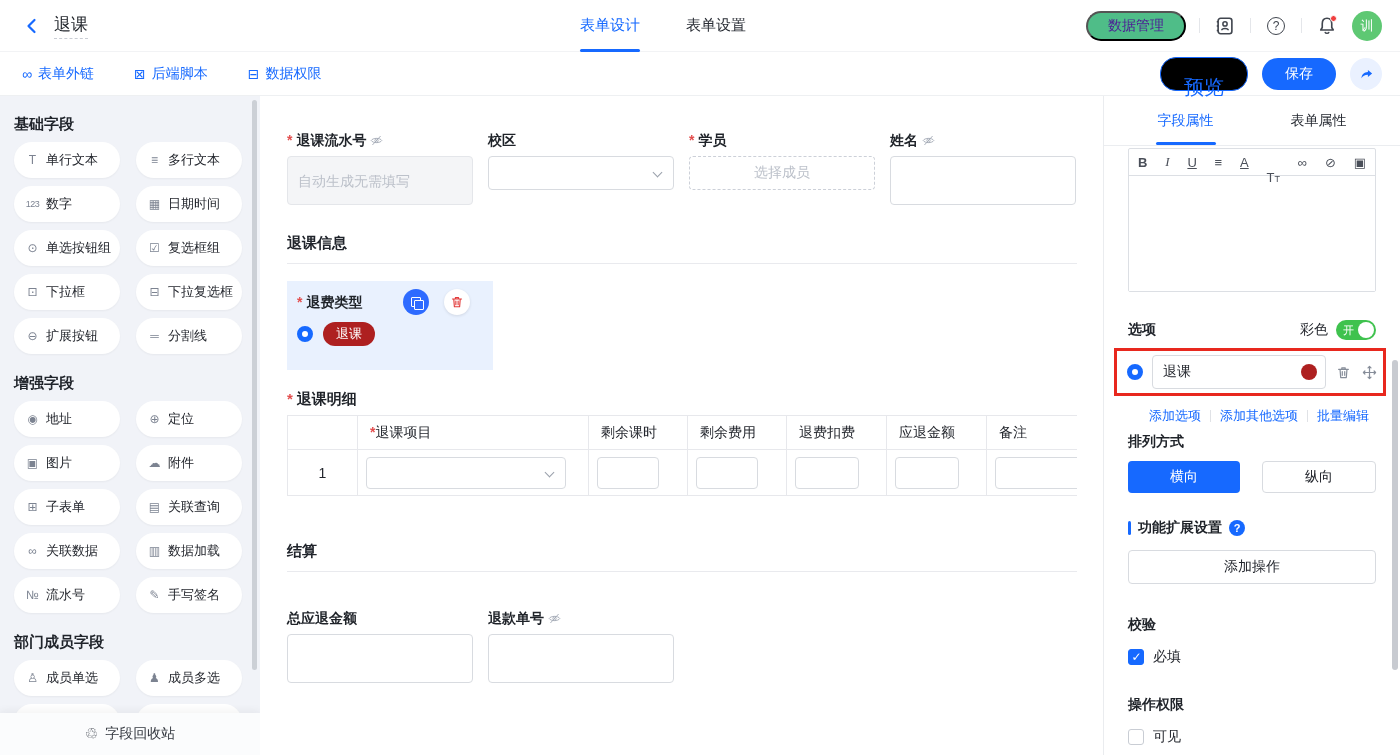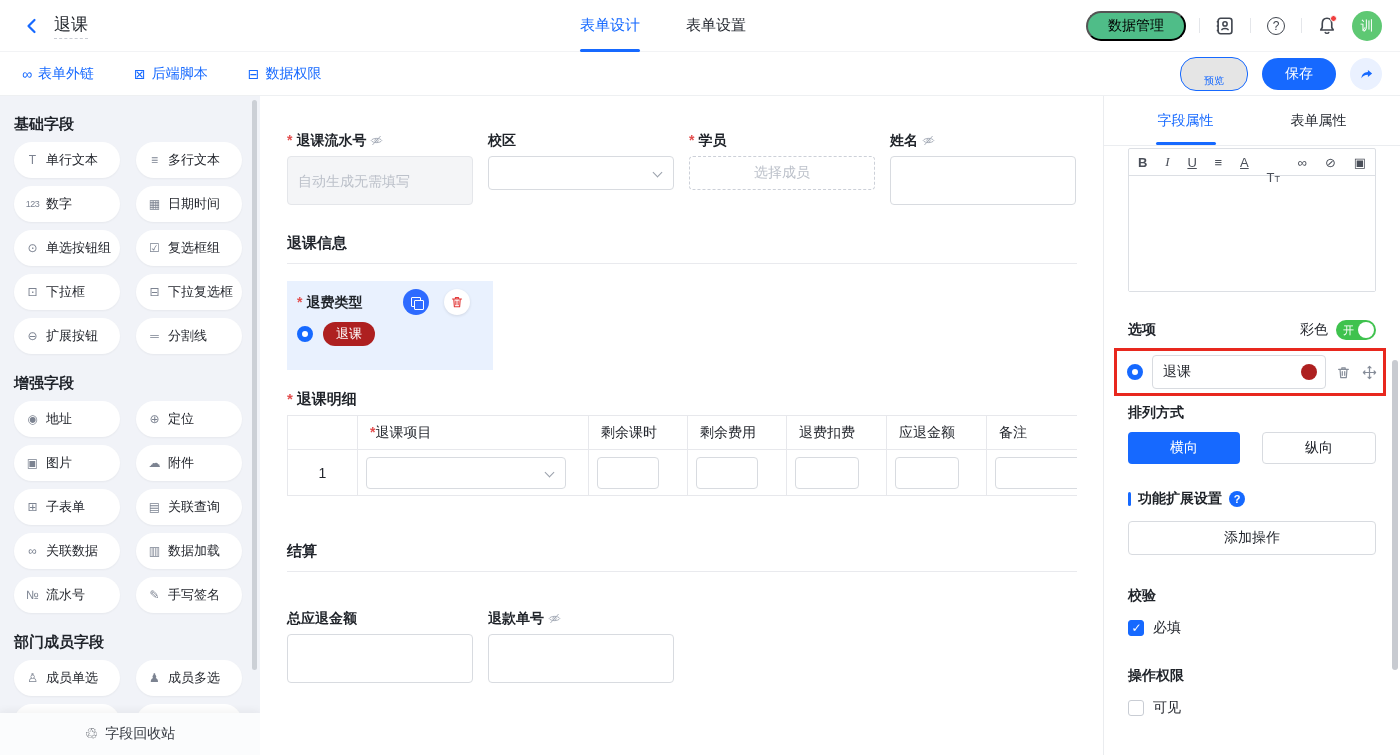--- a/index.html
+++ b/index.html
@@ -9,33 +9,33 @@
 
   
   .topbar { position:absolute; top:0; left:0; right:0; height:52px; background:#fff; display:flex; align-items:center; border-bottom:1px solid #f2f3f5; z-index:6; padding:0 18px 0 20px; }
   .back-btn { width:24px; height:24px; display:flex; align-items:center; justify-content:center; cursor:pointer; }
   .page-title { font-size:17px; margin-left:10px; padding-bottom:2px; border-bottom:1px dashed #c9cdd4; }
   .topbar-tabs { position:absolute; left:580px; top:0; height:52px; display:flex; gap:46px; }
   .ttab { height:52px; line-height:50px; font-size:15px; color:#272b33; position:relative; cursor:pointer; }
   .ttab.active { color:#1669ff; }
   .ttab.active::after { content:""; position:absolute; left:0; right:0; bottom:0; height:3px; background:#1669ff; border-radius:2px; }
   .topbar-right { margin-left:auto; display:flex; align-items:center; gap:13px; }
-  .pill-green { height:30px; padding:0 20px; border-radius:16px; background:#4fbd88; color:#000000; font-size:14px; display:flex; align-items:center; cursor:pointer; }
+  .pill-green { height:30px; padding:0 20px; border-radius:16px; background:#4fbd88; color:#4c1d95; font-size:14px; display:flex; align-items:center; cursor:pointer; }
   .vsep { width:1px; height:15px; background:#e4e6ea; }
   .hicon { width:24px; height:24px; display:flex; align-items:center; justify-content:center; position:relative; cursor:pointer; }
   .help-circle { width:18px; height:18px; border:1.4px solid #41464f; border-radius:50%; color:#41464f; font-size:12px; display:flex; align-items:center; justify-content:center; }
   .red-dot { position:absolute; top:1px; right:2px; width:7px; height:7px; border-radius:50%; background:#f03e3e; border:1px solid #fff; }
   .avatar { width:30px; height:30px; border-radius:50%; background:#5ec873; color:#fff; font-size:13px; display:flex; align-items:center; justify-content:center; cursor:pointer; }
 
   
   .toolbar { position:absolute; top:52px; left:0; right:0; height:44px; background:#fff; border-bottom:1px solid #eef0f2; display:flex; align-items:center; padding:0 18px 0 22px; z-index:5; }
   .tool-link { display:flex; align-items:center; gap:6px; color:#1669ff; font-size:14px; margin-right:40px; cursor:pointer; }
   .tool-link .tg { font-size:14px; line-height:1; }
   .toolbar-right { margin-left:auto; display:flex; align-items:center; gap:14px; }
-  .btn-outline { height:32px; padding:16px 23px; border:1px solid #1669ff; background:#e5e5e5; color:#1669ff; font-size:10px; border-radius:16px; cursor:pointer; }
+  .btn-outline { height:32px; padding:16px 23px; border:1px solid #1669ff; background:#000000; color:#1669ff; font-size:20px; border-radius:16px; cursor:pointer; }
   .btn-primary { height:32px; padding:0 23px; border:none; background:#1669ff; color:#fff; font-size:14px; border-radius:16px; cursor:pointer; }
   .share-circle { width:32px; height:32px; border-radius:50%; background:#eaf1ff; display:flex; align-items:center; justify-content:center; cursor:pointer; }
 
   
   .sidebar { position:absolute; top:96px; left:0; bottom:0; width:260px; background:#f1f3f8; padding:19px 0 0 14px; overflow:hidden; }
   .side-title { font-size:15px; font-weight:bold; color:#20242b; margin-bottom:8px; }
   .pill-grid { display:grid; grid-template-columns:106px 106px; gap:8px 16px; margin-bottom:20px; }
   .pill { height:36px; background:#fff; border-radius:18px; display:flex; align-items:center; gap:6px; padding-left:11px; font-size:13px; color:#23262d; box-shadow:0 1px 2px rgba(31,35,41,.05); cursor:grab; white-space:nowrap; overflow:hidden; }
   .pill .g { color:#7c8391; font-size:12px; min-width:15px; text-align:center; flex:none; }
   .pill .g.sm { font-size:9px; letter-spacing:-0.5px; }
@@ -486,20 +486,27 @@
               <path d="M2.8 4.6 H13.2 M6.2 4.6 V3 H9.8 V4.6 M4.3 4.6 L5 13.4 H11 L11.7 4.6 M6.7 7 V11 M9.3 7 V11" stroke="#868d99" stroke-width="1.3" fill="none" stroke-linecap="round" stroke-linejoin="round"></path>
             </svg>
         </span>
         <span class="gicon">
           <svg width="15" height="15" viewBox="0 0 16 16">
               <path d="M8 1.5 V14.5 M1.5 8 H14.5 M8 1.5 L6.4 3.1 M8 1.5 L9.6 3.1 M8 14.5 L6.4 12.9 M8 14.5 L9.6 12.9 M1.5 8 L3.1 6.4 M1.5 8 L3.1 9.6 M14.5 8 L12.9 6.4 M14.5 8 L12.9 9.6" stroke="#868d99" stroke-width="1.3" fill="none" stroke-linecap="round" stroke-linejoin="round"></path>
             </svg>
         </span>
       </div>
 
+      <div class="opt-links">
+        <span class="lnk">添加选项</span>
+        <span class="lsep"></span>
+        <span class="lnk">添加其他选项</span>
+        <span class="lsep"></span>
+        <span class="lnk">批量编辑</span>
+      </div>
 
       <div class="arr-title">排列方式</div>
       <div class="arr-btns">
         <div class="arr-btn active">横向</div>
         <div class="arr-btn idle">纵向</div>
       </div>
 
       <div class="ext-head">
         <span class="blue-bar"></span>
         <span>功能扩展设置</span>

